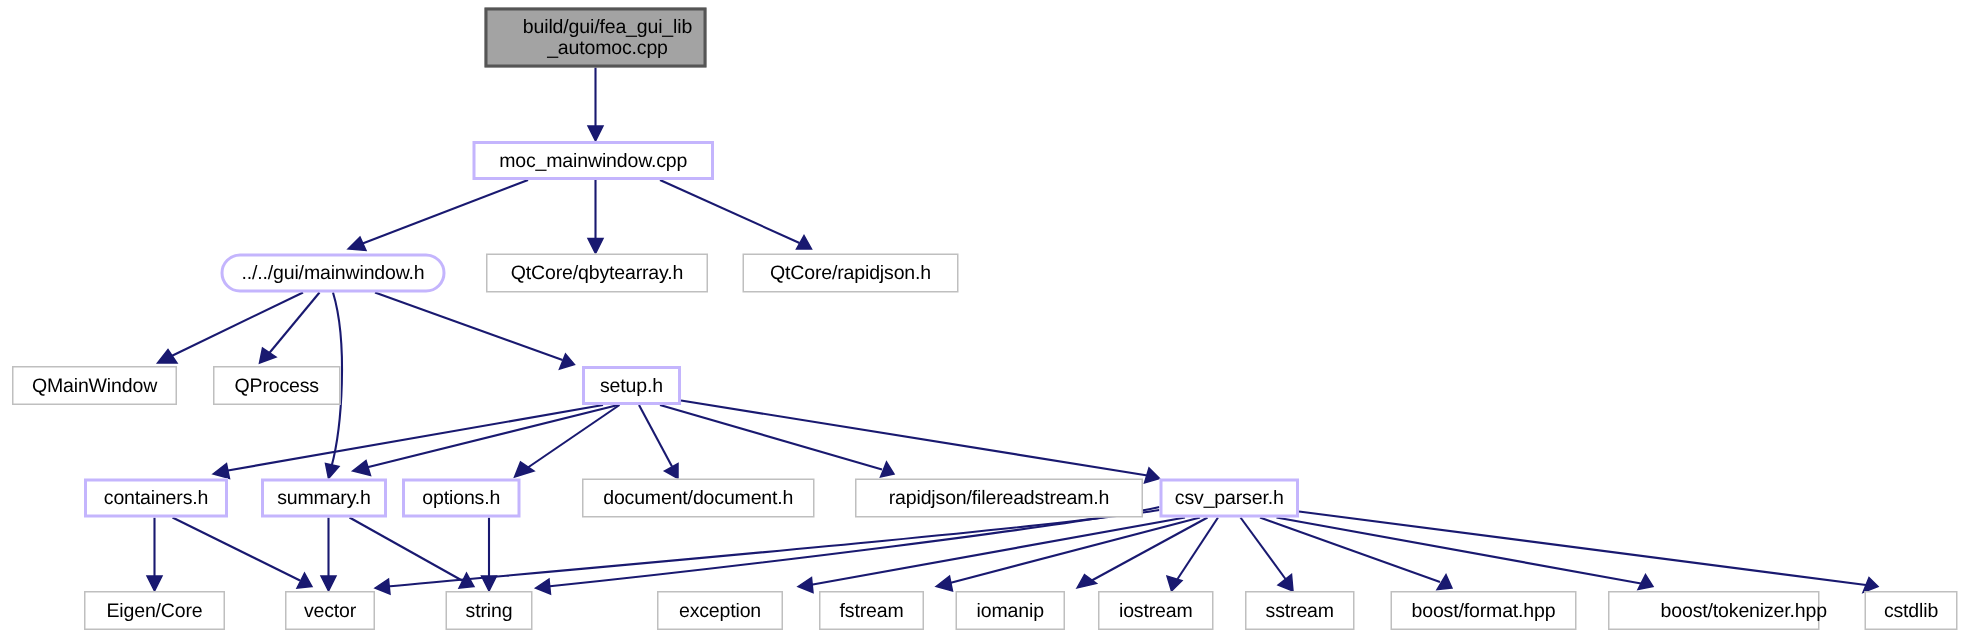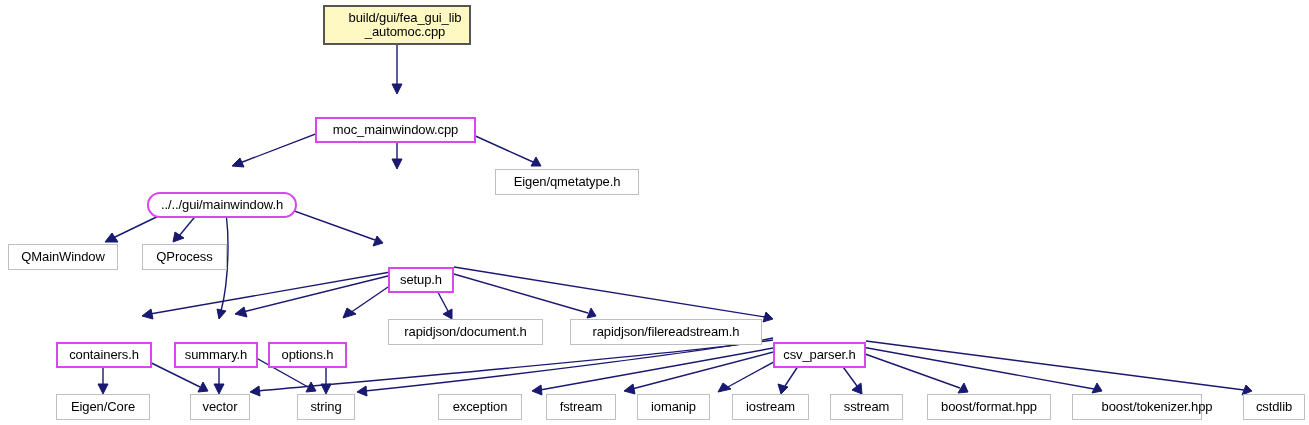--- a/index.html
+++ b/index.html
@@ -35,26 +35,25 @@
     font-size: 13px;
     line-height: 14px;
     color: #000000;
     background: #ffffff;
     border: 1px solid #bfbfbf;
     white-space: pre-line;
     letter-spacing: -0.1px;
     z-index: 2;
   }
   .node.bold {
-    border: 2px solid #d946ef;
-    margin-top: 23px;
+    border: 2px solid #c4b5fd;
   }
   .node.root {
     border: 2px solid #555555;
-    background: #fef9c3;
+    background: #a3a3a3;
     padding-left: 16px;
   }
 </style>
 </head>
 <body>
 
 <div id="graph-canvas">
   <svg id="edge-layer" viewBox="0 0 1309 425" xmlns="http://www.w3.org/2000/svg">
       <path d="M397,45 L397,86" fill="none" stroke="#191970" stroke-width="1.4"></path>
       <polygon points="397,94 392,84 402,84" fill="#191970" stroke="#191970" stroke-width="1"></polygon>
@@ -112,34 +111,35 @@
       <polygon points="968,392 958,393 964,383" fill="#191970" stroke="#191970" stroke-width="1"></polygon>
       <path d="M851,345 L1094,389" fill="none" stroke="#191970" stroke-width="1.4"></path>
       <polygon points="1102,391 1092,393 1097,383" fill="#191970" stroke="#191970" stroke-width="1"></polygon>
       <path d="M866,341 L1244,390" fill="none" stroke="#191970" stroke-width="1.4"></path>
       <polygon points="1252,391 1242,395 1246,385" fill="#191970" stroke="#191970" stroke-width="1"></polygon>
     </svg>
 <div class="node root" style="left: 323px; top: 5px; width: 148px; height: 40px;">build/gui/fea_gui_lib
 _automoc.cpp</div>
     <div class="node bold" style="left: 315px; top: 94px; width: 161px; height: 26px;">moc_mainwindow.cpp</div>
     <div class="node bold" style="left: 147px; top: 169px; width: 150px; height: 26px; border-radius: 13px;">../../gui/mainwindow.h</div>
-    <div class="node" style="left: 495px; top: 169px; width: 144px; height: 26px;">Eigen/qmetatype.h</div>
+    <div class="node" style="left: 324px; top: 169px; width: 148px; height: 26px;">QtCore/qbytearray.h</div>
+    <div class="node" style="left: 495px; top: 169px; width: 144px; height: 26px;">QtCore/rapidjson.h</div>
     <div class="node" style="left: 8px; top: 244px; width: 110px; height: 26px;">QMainWindow</div>
     <div class="node" style="left: 142px; top: 244px; width: 85px; height: 26px;">QProcess</div>
     <div class="node bold" style="left: 388px; top: 244px; width: 66px; height: 26px;">setup.h</div>
     <div class="node bold" style="left: 56px; top: 319px; width: 96px; height: 26px;">containers.h</div>
     <div class="node bold" style="left: 174px; top: 319px; width: 84px; height: 26px;">summary.h</div>
     <div class="node bold" style="left: 268px; top: 319px; width: 79px; height: 26px;">options.h</div>
-    <div class="node" style="left: 388px; top: 319px; width: 155px; height: 26px;">rapidjson/document.h</div>
+    <div class="node" style="left: 388px; top: 319px; width: 155px; height: 26px;">document/document.h</div>
     <div class="node" style="left: 570px; top: 319px; width: 192px; height: 26px;">rapidjson/filereadstream.h</div>
     <div class="node bold" style="left: 773px; top: 319px; width: 93px; height: 26px;">csv_parser.h</div>
     <div class="node" style="left: 56px; top: 394px; width: 94px; height: 26px;">Eigen/Core</div>
     <div class="node" style="left: 190px; top: 394px; width: 60px; height: 26px;">vector</div>
     <div class="node" style="left: 297px; top: 394px; width: 58px; height: 26px;">string</div>
     <div class="node" style="left: 438px; top: 394px; width: 84px; height: 26px;">exception</div>
     <div class="node" style="left: 546px; top: 394px; width: 70px; height: 26px;">fstream</div>
     <div class="node" style="left: 637px; top: 394px; width: 73px; height: 26px;">iomanip</div>
     <div class="node" style="left: 732px; top: 394px; width: 77px; height: 26px;">iostream</div>
     <div class="node" style="left: 830px; top: 394px; width: 73px; height: 26px;">sstream</div>
     <div class="node" style="left: 927px; top: 394px; width: 124px; height: 26px; text-align: center;">boost/format.hpp</div>
-    <div class="node" style="left: 1072px; top: 394px; width: 130px; height: 26px; padding-left: 40px;">boost/tokenizer.hpp</div>
+    <div class="node" style="left: 1072px; top: 394px; width: 141px; height: 26px; padding-left: 40px;">boost/tokenizer.hpp</div>
     <div class="node" style="left: 1243px; top: 394px; width: 62px; height: 26px;">cstdlib</div>
   </div>
 
 </body></html>

